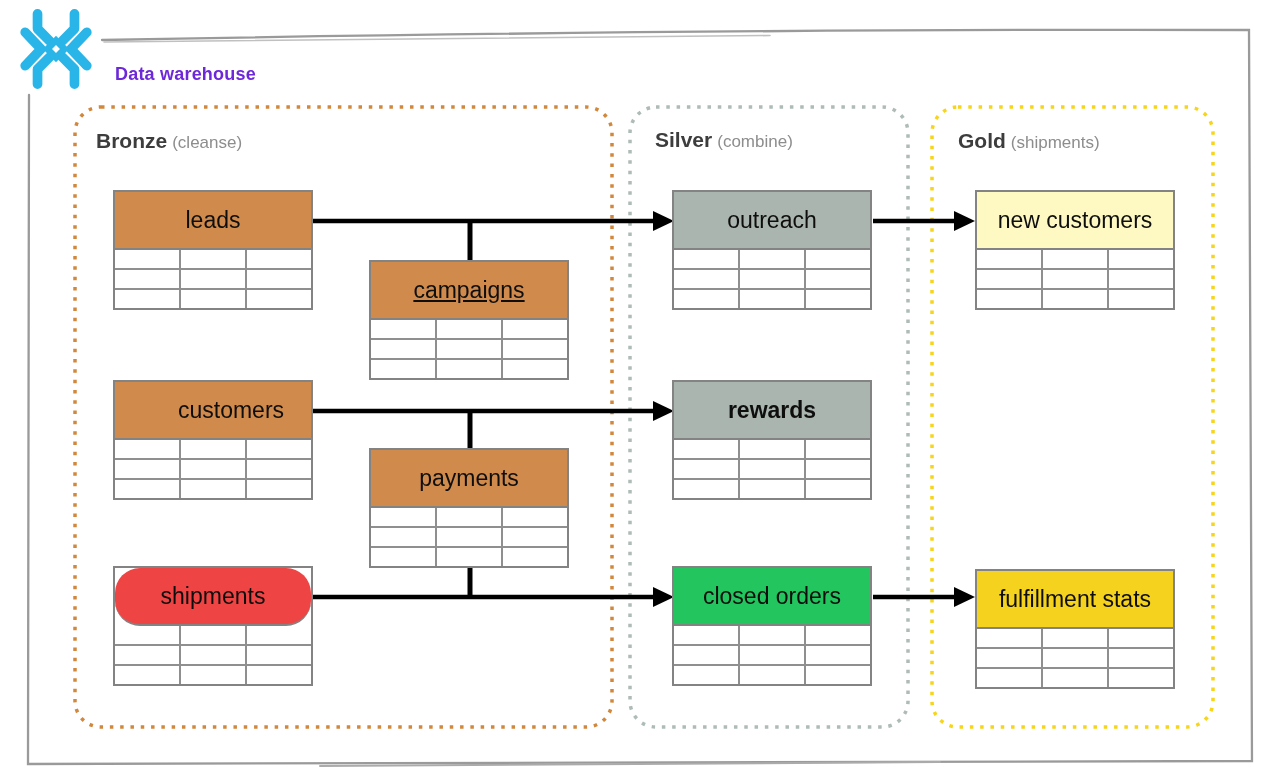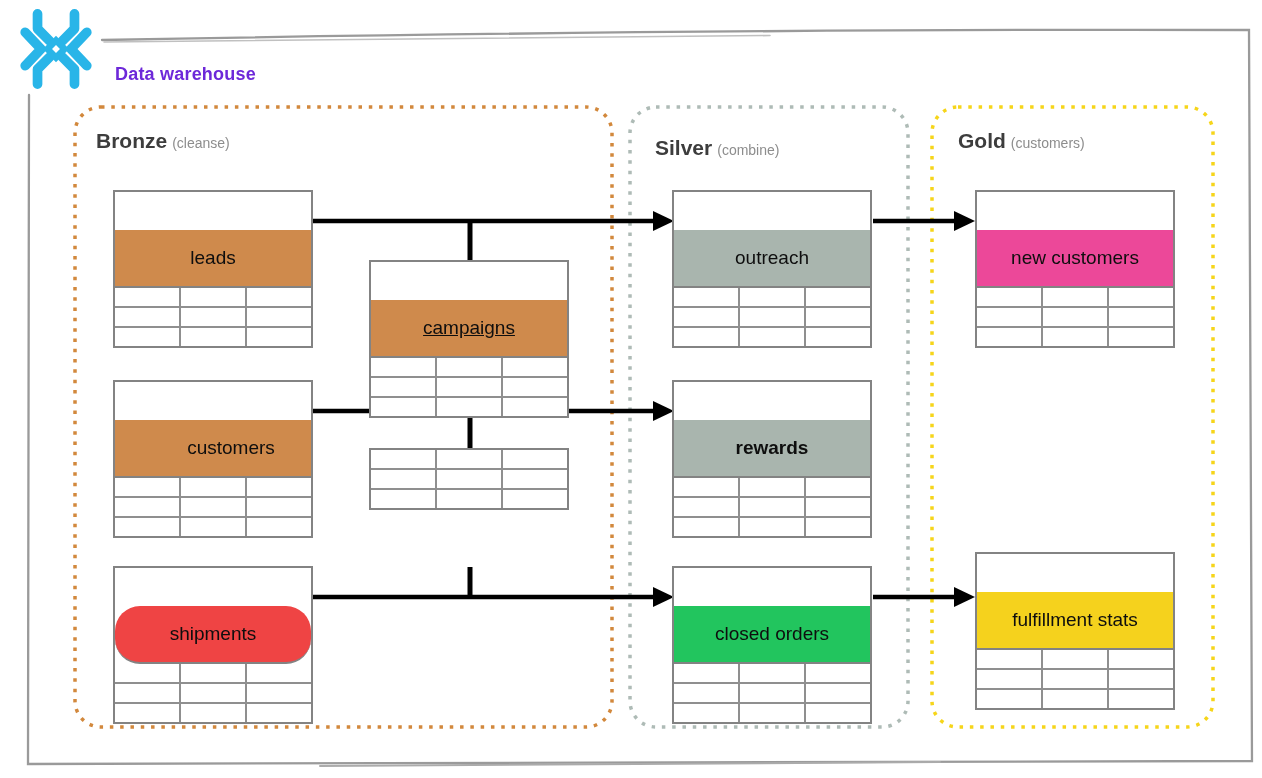--- a/index.html
+++ b/index.html
@@ -5,25 +5,25 @@
   html,body{margin:0;padding:0;background:#ffffff;}
   body{width:1262px;height:778px;position:relative;overflow:hidden;
        font-family:"Liberation Sans", sans-serif;}
   .abs{position:absolute;}
   #overlay{position:absolute;left:0;top:0;width:1262px;height:778px;}
 
   .title{position:absolute;left:115px;top:52px;font-size:18px;font-weight:bold;color:#6d28d9;letter-spacing:.2px;margin-top:12px;}
 
   .zone-label{position:absolute;white-space:nowrap;}
   .zone-name{font-size:21px;color:#3d3d3d;font-weight:bold;}
-  .zone-qual{font-size:14px;color:#8d8d8d;margin-left:5px;}
+  .zone-qual{font-size:17px;color:#8d8d8d;margin-left:5px;}
 
   .tbl{position:absolute;width:200px;background:#ffffff;border:2px solid #838383;box-sizing:border-box;}
   .tbl-header{height:58px;display:flex;align-items:center;justify-content:center;
-              font-size:19px;color:#0e0e0e;border-bottom:2px solid #838383;box-sizing:border-box;margin-top:38px;}
+              font-size:23px;color:#0e0e0e;border-bottom:2px solid #838383;box-sizing:border-box;}
   .tbl-grid{display:grid;gap:2px;background:#8f8f8f;}
   .tbl-cell{height:18px;background:#ffffff;}
 
   .zone-rect{fill:none;stroke-width:3.5;stroke-dasharray:3.5 6.8;}
   .conn{stroke-width:4.5;}
   .vconn{stroke-width:5;}
   .frame{fill:none;stroke:#9a9a9a;stroke-width:2.3;stroke-linecap:round;}
   .frame2{fill:none;stroke:#c0c0c0;stroke-width:1.6;stroke-linecap:round;}
   .frame3{fill:none;stroke:#ababab;stroke-width:2;stroke-linecap:round;}
   .arms{fill:none;stroke-width:11;stroke-linecap:round;stroke-linejoin:round;}
@@ -78,25 +78,25 @@
     <path d="M71 90 L71 73 L57 59"></path>
   </g>
   <path fill-rule="evenodd" d="M50 35 L65 50 L50 65 L35 50 Z M50 45.5 L54.5 50 L50 54.5 L45.5 50 Z" style="fill: rgb(41, 181, 232);"></path>
 </svg>
 
 <div class="title">Data warehouse</div>
 
 <div class="zone-label" style="left:96px;top:129px">
   <span class="zone-name">Bronze</span><span class="zone-qual">(cleanse)</span>
 </div>
-<div class="zone-label" style="left:655px;top:136px">
+<div class="zone-label" style="left:655px;top:128px">
   <span class="zone-name">Silver</span><span class="zone-qual">(combine)</span>
 </div>
 <div class="zone-label" style="left:958px;top:129px">
-  <span class="zone-name">Gold</span><span class="zone-qual">(customers)</span>
+  <span class="zone-name">Gold</span><span class="zone-qual">(shipments)</span>
 </div>
 
 <div class="tbl" style="left:113px;top:190px">
   <div class="tbl-header" style="background-color: rgb(207, 138, 76);">leads</div>
   <div class="tbl-grid" style="grid-template-columns: repeat(3, 1fr);">
       <div class="tbl-cell"></div>
       <div class="tbl-cell"></div>
       <div class="tbl-cell"></div>
       <div class="tbl-cell"></div>
       <div class="tbl-cell"></div>
@@ -128,20 +128,21 @@
       <div class="tbl-cell"></div>
       <div class="tbl-cell"></div>
       <div class="tbl-cell"></div>
       <div class="tbl-cell"></div>
       <div class="tbl-cell"></div>
       <div class="tbl-cell"></div>
       <div class="tbl-cell"></div>
     </div>
 </div>
 <div class="tbl" style="left:369px;top:448px">
+  <div class="tbl-header" style="background-color: rgb(207, 138, 76);">payments</div>
   <div class="tbl-grid" style="grid-template-columns: repeat(3, 1fr);">
       <div class="tbl-cell"></div>
       <div class="tbl-cell"></div>
       <div class="tbl-cell"></div>
       <div class="tbl-cell"></div>
       <div class="tbl-cell"></div>
       <div class="tbl-cell"></div>
       <div class="tbl-cell"></div>
       <div class="tbl-cell"></div>
       <div class="tbl-cell"></div>
@@ -199,34 +200,34 @@
       <div class="tbl-cell"></div>
       <div class="tbl-cell"></div>
       <div class="tbl-cell"></div>
       <div class="tbl-cell"></div>
       <div class="tbl-cell"></div>
       <div class="tbl-cell"></div>
     </div>
 </div>
 
 <div class="tbl" style="left:975px;top:190px">
-  <div class="tbl-header" style="background-color: #ec4899;">new customers</div>
-  <div class="tbl-grid" style="grid-template-columns: repeat(3, 1fr);">
-      <div class="tbl-cell"></div>
-      <div class="tbl-cell"></div>
-      <div class="tbl-cell"></div>
-      <div class="tbl-cell"></div>
-      <div class="tbl-cell"></div>
-      <div class="tbl-cell"></div>
-      <div class="tbl-cell"></div>
-      <div class="tbl-cell"></div>
-      <div class="tbl-cell"></div>
-    </div>
-</div>
-<div class="tbl" style="left:975px;top:552px">
+  <div class="tbl-header" style="background-color: #fef9c3;">new customers</div>
+  <div class="tbl-grid" style="grid-template-columns: repeat(3, 1fr);">
+      <div class="tbl-cell"></div>
+      <div class="tbl-cell"></div>
+      <div class="tbl-cell"></div>
+      <div class="tbl-cell"></div>
+      <div class="tbl-cell"></div>
+      <div class="tbl-cell"></div>
+      <div class="tbl-cell"></div>
+      <div class="tbl-cell"></div>
+      <div class="tbl-cell"></div>
+    </div>
+</div>
+<div class="tbl" style="left:975px;top:569px">
   <div class="tbl-header" style="background-color: rgb(245, 210, 29);">fulfillment stats</div>
   <div class="tbl-grid" style="grid-template-columns: repeat(3, 1fr);">
       <div class="tbl-cell"></div>
       <div class="tbl-cell"></div>
       <div class="tbl-cell"></div>
       <div class="tbl-cell"></div>
       <div class="tbl-cell"></div>
       <div class="tbl-cell"></div>
       <div class="tbl-cell"></div>
       <div class="tbl-cell"></div>

